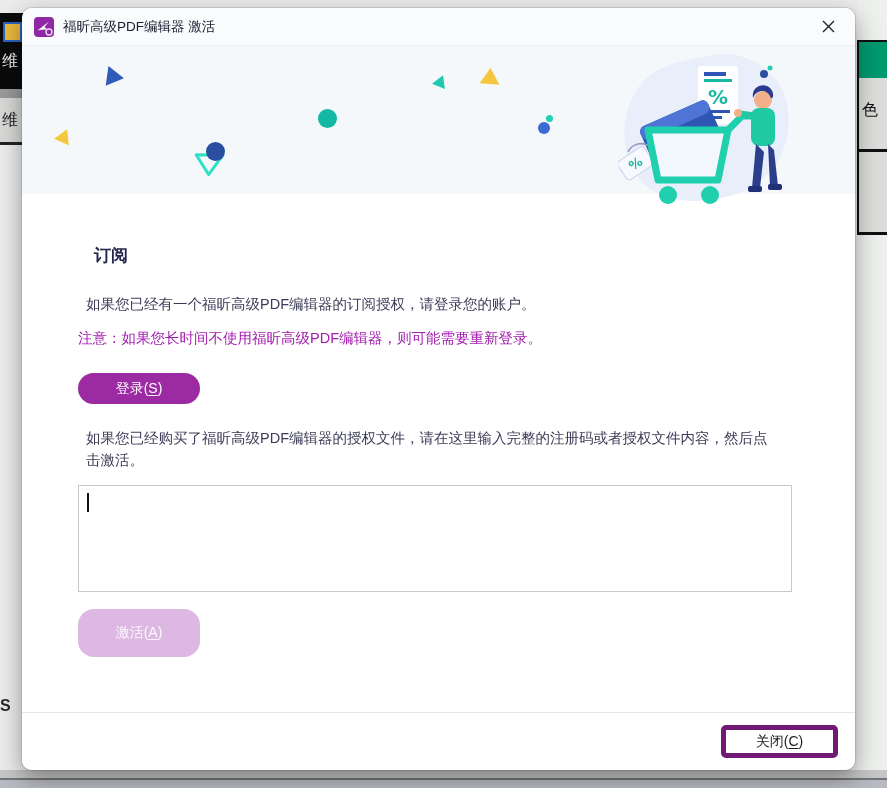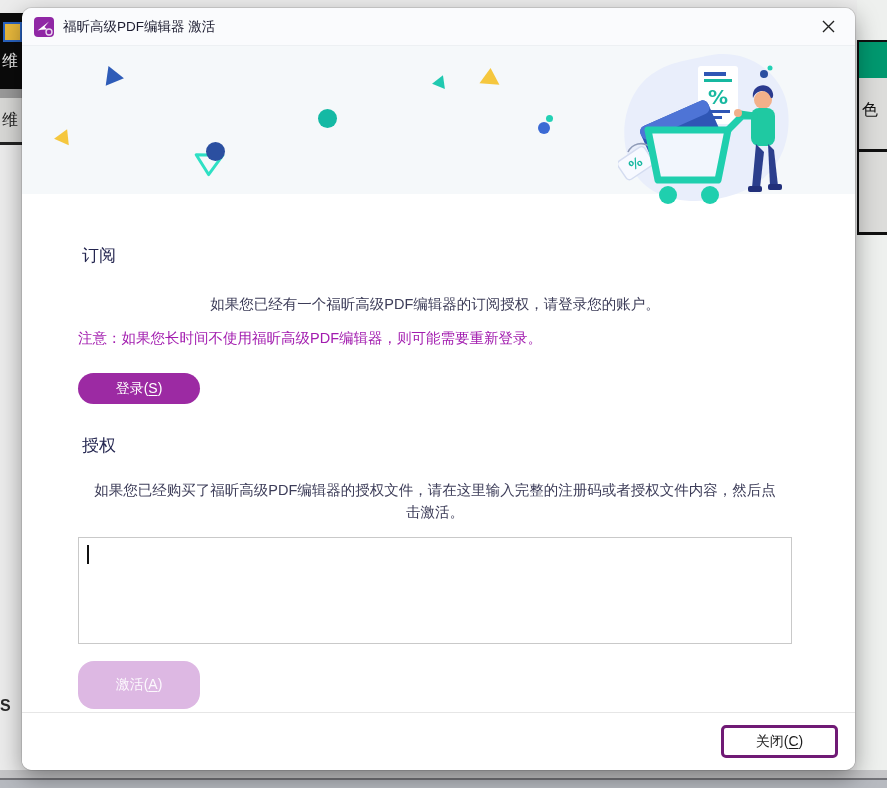--- a/index.html
+++ b/index.html
@@ -48,36 +48,36 @@
   .circ-teal{left:296px;top:63px;width:19px;height:19px;border-radius:50%;background:#14b9a4;}
   .circ-blue-sm{left:516px;top:76px;width:12px;height:12px;border-radius:50%;background:#3b6ad4;}
   .dot-teal-sm{left:524px;top:69px;width:7px;height:7px;border-radius:50%;background:#23d1b4;}
   .tri-left-teal{width:0;height:0;border-top:7px solid transparent;border-bottom:7px solid transparent;border-right:12px solid #20c9b0;left:410px;top:30px;transform:rotate(-8deg);}
   .tri-up-yellow{width:0;height:0;border-left:10px solid transparent;border-right:10px solid transparent;border-bottom:16px solid #f5c73e;left:458px;top:22px;transform:rotate(4deg);}
   .circ-blue-md{left:184px;top:96px;width:19px;height:19px;border-radius:50%;background:#2b4fa0;z-index:2;}
   .tri-outline{left:170px;top:98px;z-index:1;}
   .illustration{position:absolute;left:596px;top:6px;width:178px;height:165px;z-index:1;}
 
   .content{position:relative;padding:0 63px 0 56px;}
-  .section-h{font-size:17px;font-weight:normal;color:#23254f;margin:4px;line-height:20px;}
+  .section-h{font-size:17px;font-weight:bold;color:#23254f;margin:16px;line-height:20px;}
   .h-sub{margin-top:52px;}
-  .p-body{font-size:14.5px;color:#3c3c58;margin:27px 16px 0;line-height:22px;max-width:700px;text-align:center;}
+  .p-body{font-size:14.5px;color:#3c3c58;margin:27px 8px 0;line-height:22px;max-width:700px;}
   .p-note{font-size:14.5px;color:#a21caf;margin:13px 0 0;line-height:21px;}
   .btn{font-family:inherit;cursor:pointer;}
   .btn-primary{display:block;margin-top:24px;width:122px;height:31px;border:none;border-radius:16px;background:#9c2aa3;color:#ffffff;font-size:14px;}
   .h-auth{margin-top:32px;}
   .p-auth{margin-top:23px;max-width:695px;}
   .textarea-wrap{position:relative;margin-top:14px;width:712px;height:105px;border:1px solid #c9c9c9;background:#fff;}
   .textarea-wrap textarea{width:100%;height:100%;box-sizing:border-box;border:none;resize:none;outline:none;background:transparent;font-family:inherit;font-size:14px;padding:6px 8px;}
   .caret{position:absolute;left:8px;top:7px;width:2px;height:19px;background:#111;pointer-events:none;}
   .btn-disabled{display:block;margin-top:17px;width:122px;height:48px;border:none;border-radius:16px;background:#ddb8e3;color:#fcf8fd;font-size:14px;cursor:default;}
   .mn{text-decoration:underline;text-underline-offset:2px;}
 
   .footer{position:absolute;left:0;right:0;bottom:0;height:57px;background:#ffffff;border-top:1px solid #e6e6e6;display:flex;align-items:center;justify-content:flex-end;padding-right:17px;}
-  .btn-close{width:117px;height:33px;background:#fff;border:3px solid #701a75;border-radius:5px;font-size:14px;color:#1c1c1c;}
+  .btn-close{width:117px;height:33px;background:#fff;border:5px solid #701a75;border-radius:5px;font-size:14px;color:#1c1c1c;}
 </style>
 </head>
 <body>
 
 <div class="screen">
 
   <div class="bg-left">
     <div class="bg-left-black">
       <div class="bg-left-yellowfrag"></div>
       <div class="bg-left-char1">维</div>
@@ -178,21 +178,20 @@
 
     <div class="content">
       <h2 class="section-h h-sub">订阅</h2>
       <p class="p-body">如果您已经有一个福昕高级PDF编辑器的订阅授权，请登录您的账户。</p>
       <p class="p-note">注意：如果您长时间不使用福昕高级PDF编辑器，则可能需要重新登录。</p>
 
       <button class="btn btn-primary">
         <span>登录(</span><span class="mn">S</span><span>)</span>
       </button>
 
-      <h2 class="section-h h-auth">授权</h2>
       <p class="p-body p-auth">如果您已经购买了福昕高级PDF编辑器的授权文件，请在这里输入完整的注册码或者授权文件内容，然后点击激活。</p>
 
       <div class="textarea-wrap">
         <textarea spellcheck="false" value="" style=""></textarea>
         <span class="caret"></span>
       </div>
 
       <button class="btn btn-disabled" disabled="">
         <span>激活(</span><span class="mn">A</span><span>)</span>
       </button>

